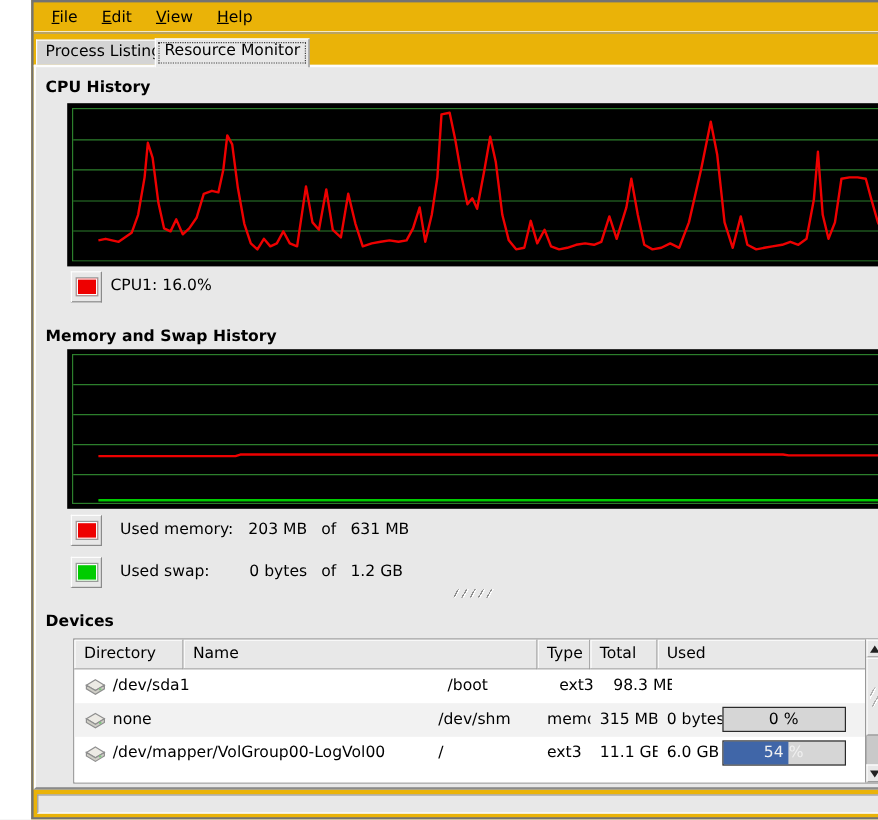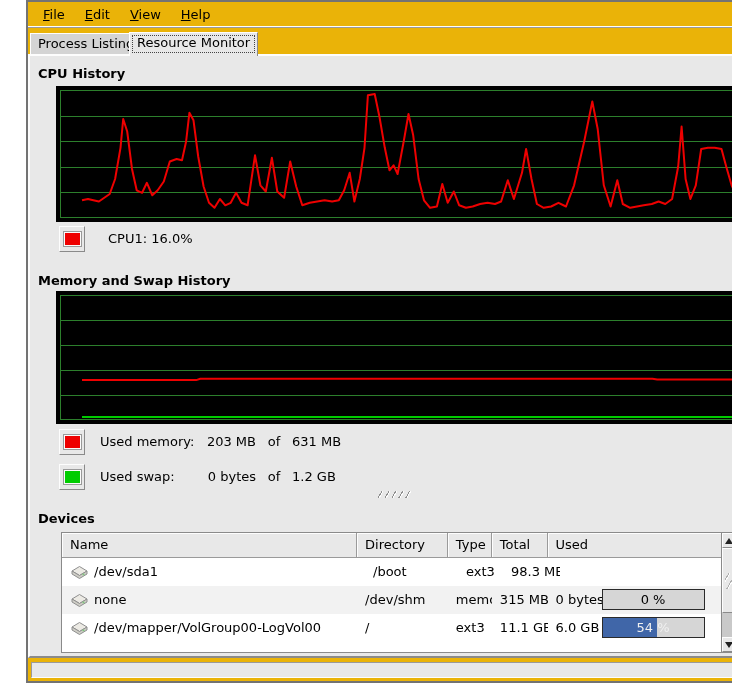--- a/index.html
+++ b/index.html
@@ -25,21 +25,21 @@
 
   
   .chartframe{position:absolute;left:26px;width:686px;background:#000;}
   .chartgrid{position:absolute;inset:4px;}
   .chartgrid svg{display:block;width:100%;height:100%;}
 
   
   .legend-row{position:absolute;left:29px;height:26px;line-height:26px;}
   .swatch-btn{position:absolute;left:0;top:0;width:26px;height:26px;box-sizing:border-box;background:#e8e8e8;border:1px solid;border-color:#fdfdfd #8a8a8a #8a8a8a #fdfdfd;display:flex;align-items:center;justify-content:center;cursor:default;}
   .swatch{width:15px;height:12px;border:1px solid #fbfbfb;box-shadow:0 0 0 1px #9a9a9a;}
-  .legend-text{position:absolute;left:49px;top:0;white-space:nowrap;text-align:center;}
+  .legend-text{position:absolute;left:33px;top:0;white-space:nowrap;text-align:center;}
   .mem-grid{position:absolute;left:41px;top:0;display:grid;grid-template-columns:92px 64px 36px auto;white-space:nowrap;}
   .mem-grid .v1{text-align:right;}
   .mem-grid .of{text-align:center;}
 
   
   .grip{position:absolute;left:348px;width:34px;height:7px;background:repeating-linear-gradient(120deg,transparent 0 3px,#8f8f8f 3px 4px,#fdfdfd 4px 5px,transparent 5px 6px);}
 
   
   .table{position:absolute;left:31px;top:476px;width:676px;height:121px;box-sizing:border-box;border:1px solid #8a8a8a;background:#fff;display:flex;}
   .tleft{width:659px;display:flex;flex-direction:column;}
@@ -152,22 +152,22 @@
         </span>
       </div>
 
       <div class="grip" style="top:435px;"></div>
 
       <div class="sec-title" style="top:455px;">Devices</div>
 
       <div class="table">
         <div class="tleft">
           <div class="thead">
+            <div class="th c1">Directory</div>
             <div class="th c0">Name</div>
-            <div class="th c1">Directory</div>
             <div class="th c2">Type</div>
             <div class="th c3">Total</div>
             <div class="th c4">Used</div>
           </div>
           <div class="tbody">
   <div class="trow">
     <div class="td c0">
       <svg class="disk-icon" width="19" height="15" viewBox="0 0 19 15">
         <path d="M9.5 1.5 L17 6 L9.5 10.5 L2 6 Z" fill="#eceae4" stroke="#8f8f8f" stroke-width="1"></path>
         <path d="M2 6 L2 9 L9.5 13.5 L17 9 L17 6 L9.5 10.5 Z" fill="#cfcec6" stroke="#8f8f8f" stroke-width="1"></path>

